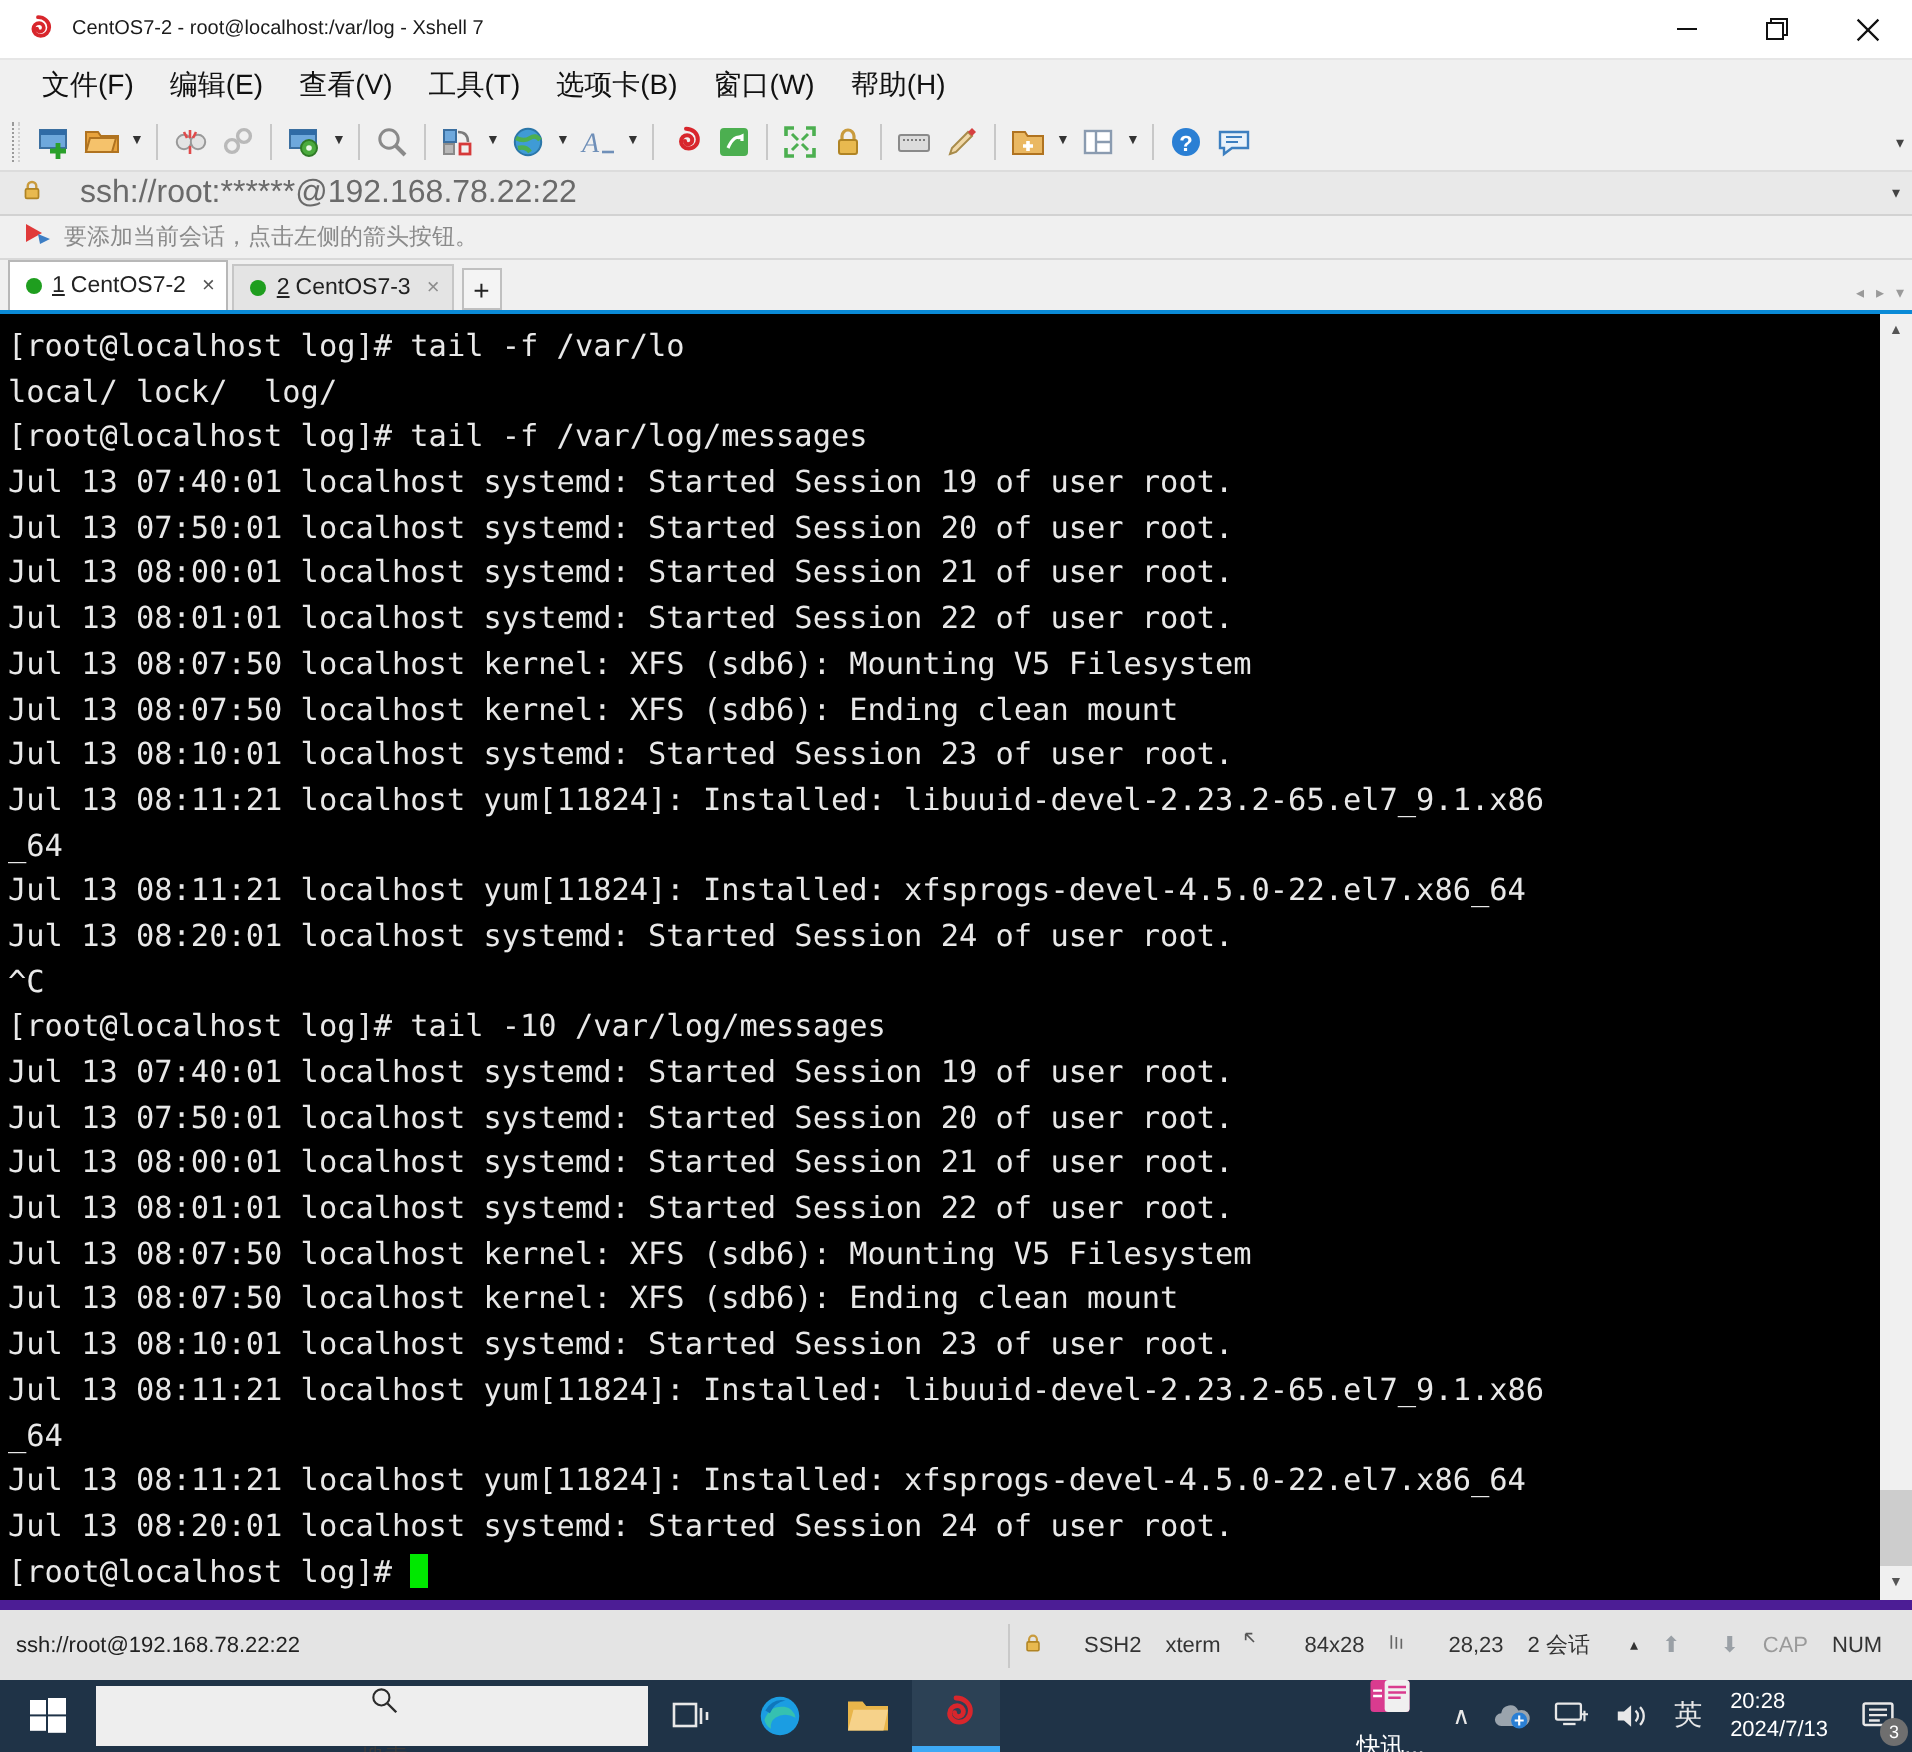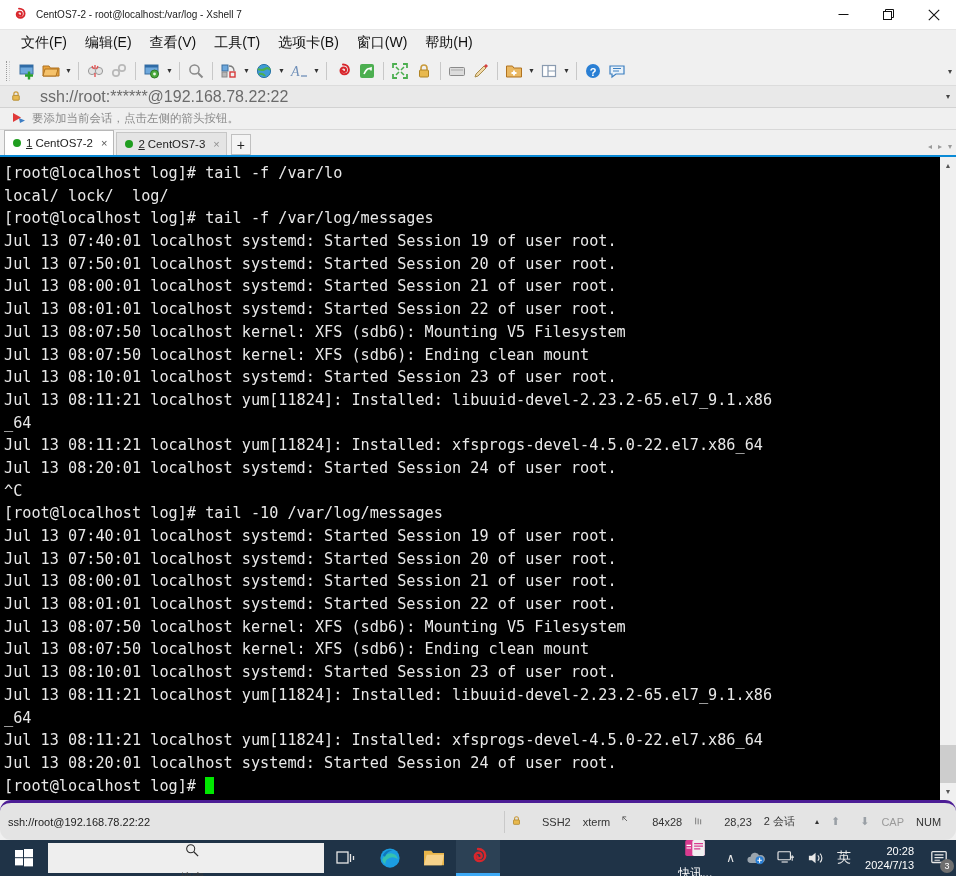--- a/index.html
+++ b/index.html
@@ -204,22 +204,21 @@
     bottom: 0; height: 38px;
     background: #cdcdcd;
   }
 
   
   .statusbar {
     height: 40px; min-height: 22px;
     background: #e4e4e4;
     display: flex; align-items: center;
     font-size: 11px; color: #333;
-    border-top: 3px solid #4c1d95;
-    border-radius: 11px;
+    border-top: 5px solid #4c1d95;
   }
   .sb-session {
     padding-left: 8px;
     width: 505px;
     border-right: 1px solid #c9c9c9;
     height: 22px;
     display: flex; align-items: center;
     color: #222;
   }
   .sb-cell {
@@ -258,21 +257,21 @@
   .tray {
     margin-left: auto;
     display: flex; align-items: center; height: 36px;
   }
   .tray-item {
     display: flex; align-items: center; justify-content: center;
     padding: 0 6px; height: 36px; color: #e8e8e8; font-size: 12px;
   }
   .tray-clock {
     display: flex; flex-direction: column;
-    align-items: flex-end; justify-content: center;
+    align-items: flex-start; justify-content: center;
     font-size: 11px; color: #ffffff; line-height: 14px;
     padding: 0 8px; height: 36px;
   }
   .news-chip {
     display: flex; align-items: center; gap: 6px;
     height: 36px; padding: 0 8px; color: #fff; font-size: 12px; flex-direction: column;
   }
   .notif {
     position: relative; width: 34px; height: 36px;
     display: flex; align-items: center; justify-content: center;

